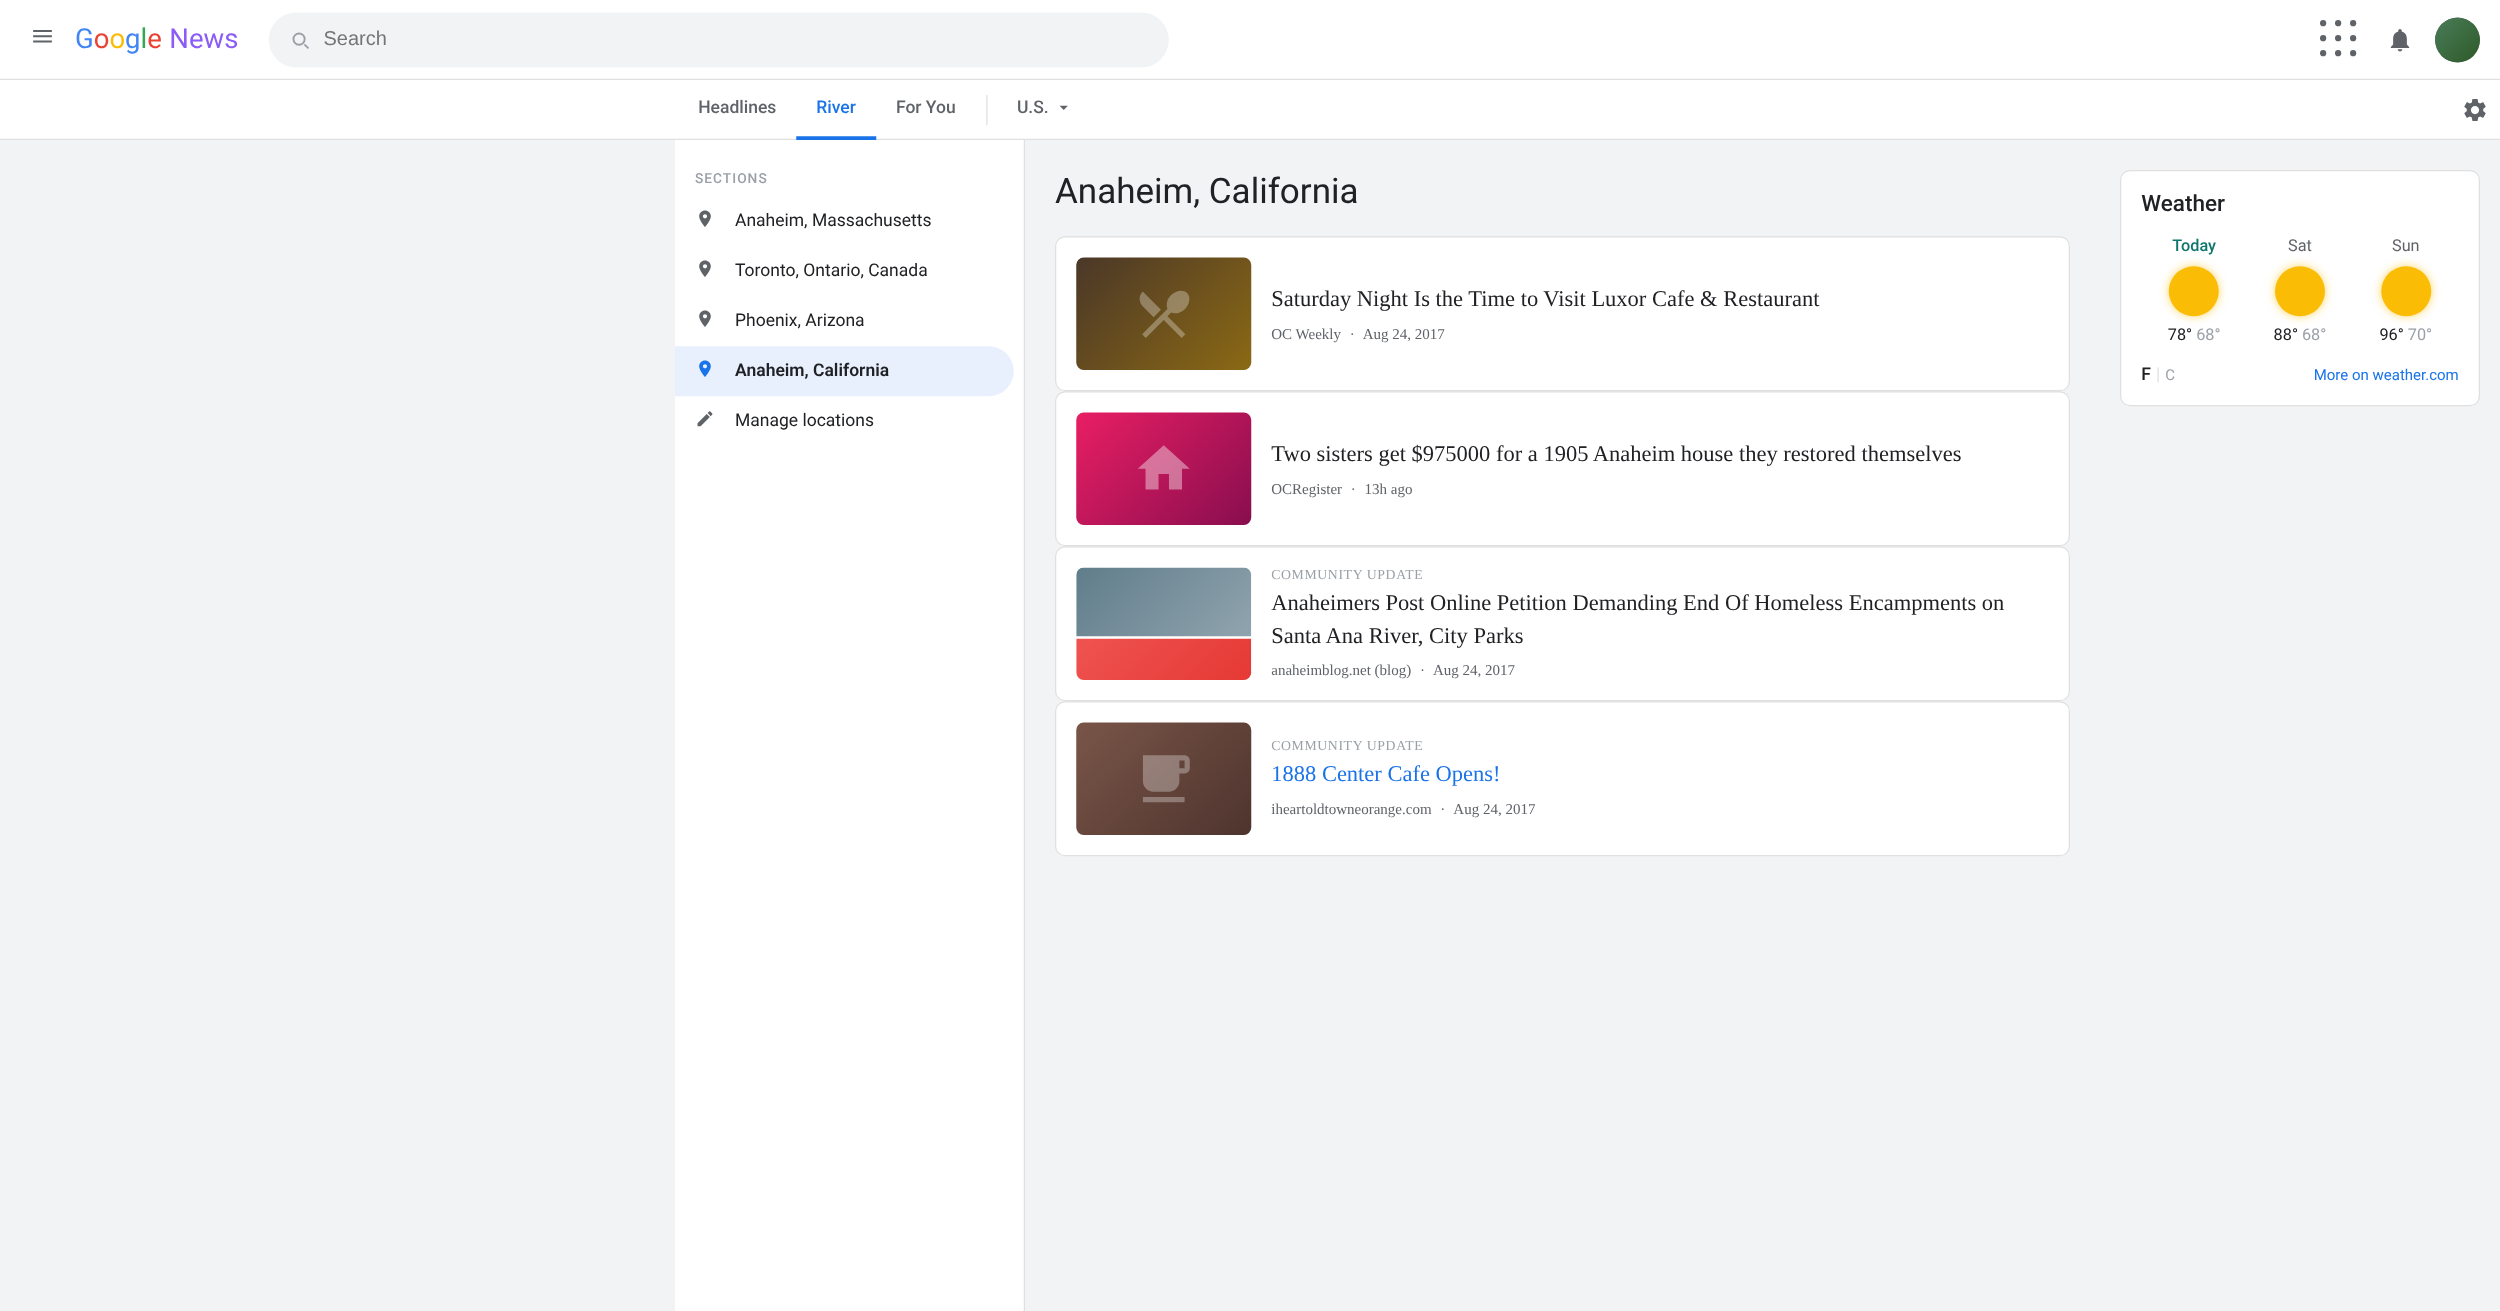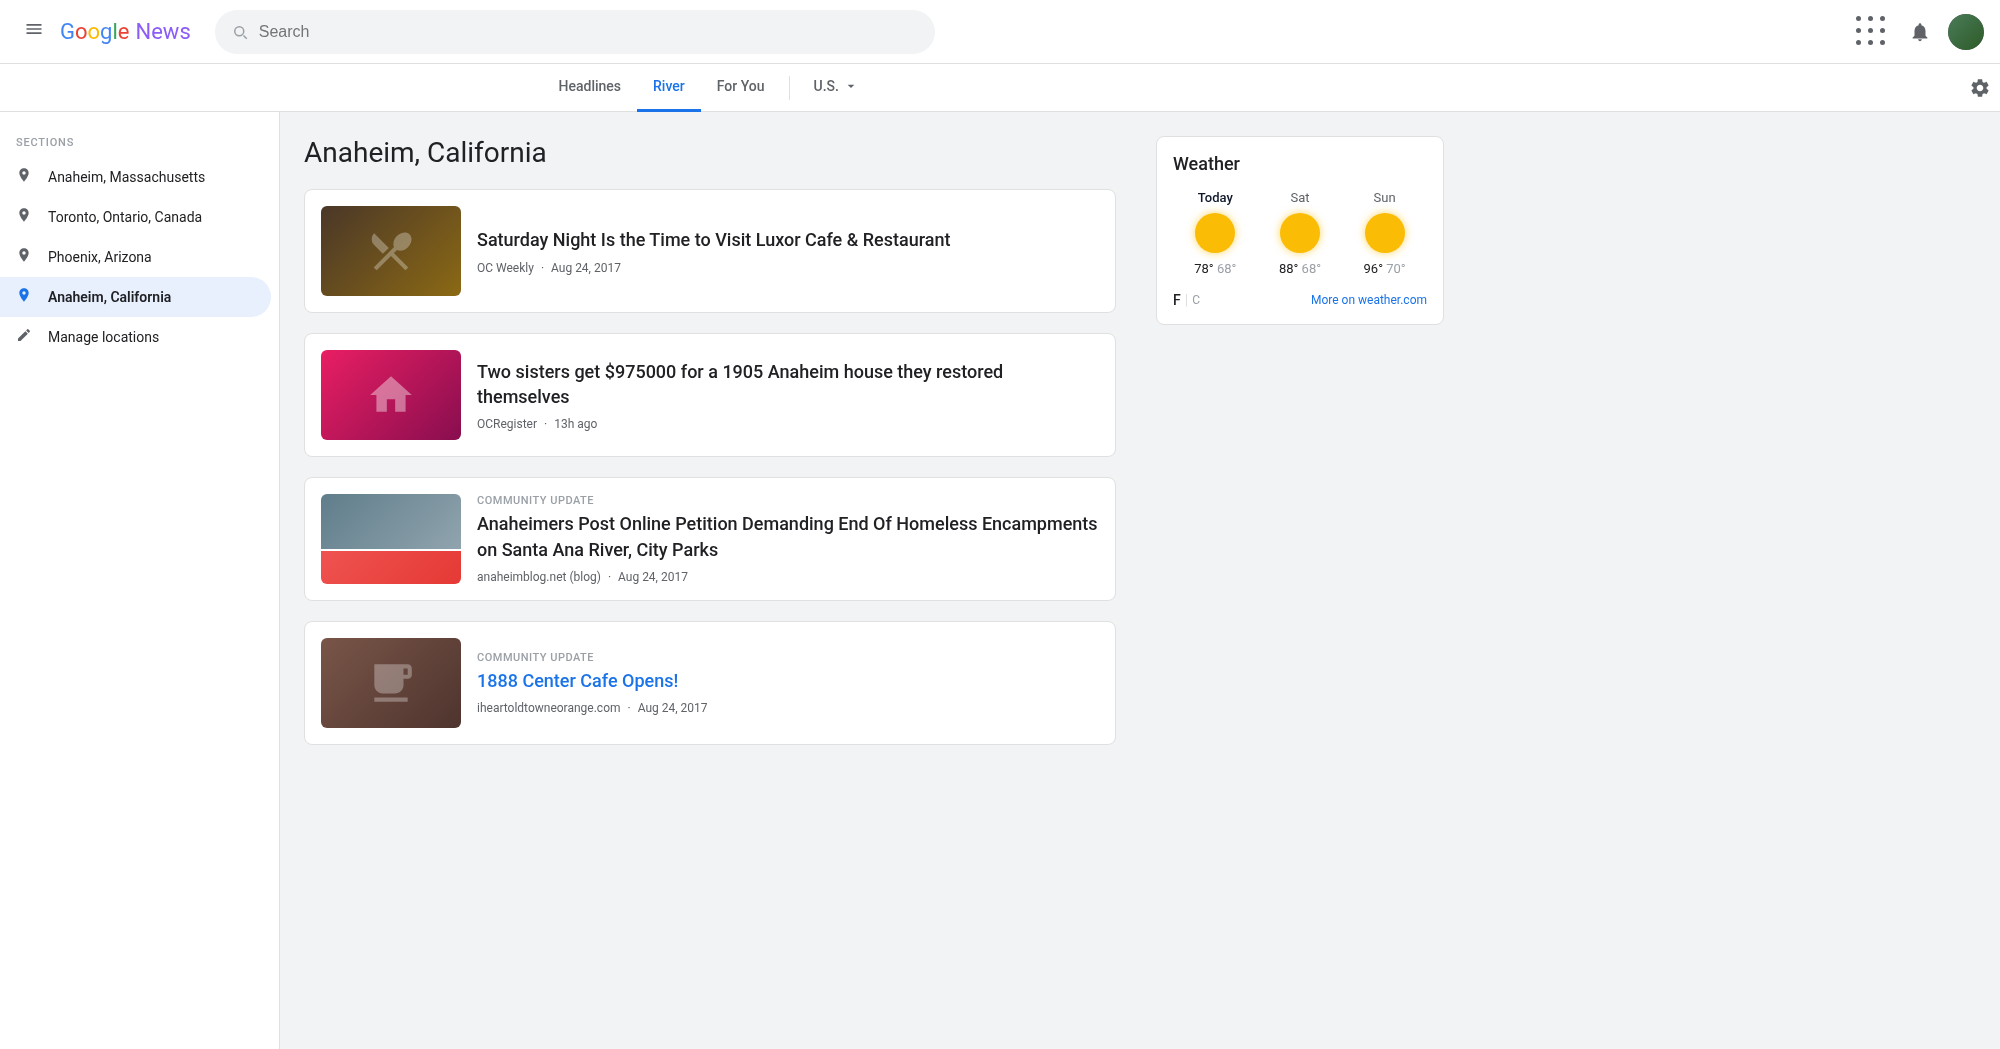--- a/index.html
+++ b/index.html
@@ -155,20 +155,21 @@
       height: 40px;
       display: flex;
       align-items: center;
       justify-content: center;
     }
 
     
     .main-layout {
       display: flex;
       min-height: calc(100vh - 112px);
+      justify-content: flex-end;
     }
 
     
     .sidebar {
       width: 280px;
       background: #fff;
       flex-shrink: 0;
       padding: 16px 0;
       border-right: 1px solid #e0e0e0;
     }
@@ -209,23 +210,24 @@
       font-weight: 400;
       color: #202124;
       margin-bottom: 20px;
     }
 
     
     .news-card {
       background: #fff;
       border-radius: 8px;
       border: 1px solid #e0e0e0;
-      margin-bottom: 20px;
+      margin-bottom: 0;
       overflow: hidden;
       cursor: pointer;
+      font-family: Liberation Serif, serif;
     }
     .news-card-inner {
       display: flex;
       align-items: center;
       padding: 16px;
       gap: 16px;
     }
     .news-body { flex: 1; }
     .news-tag {
       font-size: 11px;
@@ -298,21 +300,21 @@
       display: flex;
       flex-direction: column;
       align-items: center;
       gap: 8px;
     }
     .weather-day-label {
       font-size: 13px;
       color: #5f6368;
     }
     .weather-day-label.today {
-      color: #0f172a;
+      color: #0f766e;
       font-weight: 500;
     }
     .sun-icon {
       width: 40px;
       height: 40px;
       border-radius: 50%;
       background: #fbbc05;
       box-shadow: 0 0 8px rgba(251,188,5,0.6);
     }
     .weather-temp {

